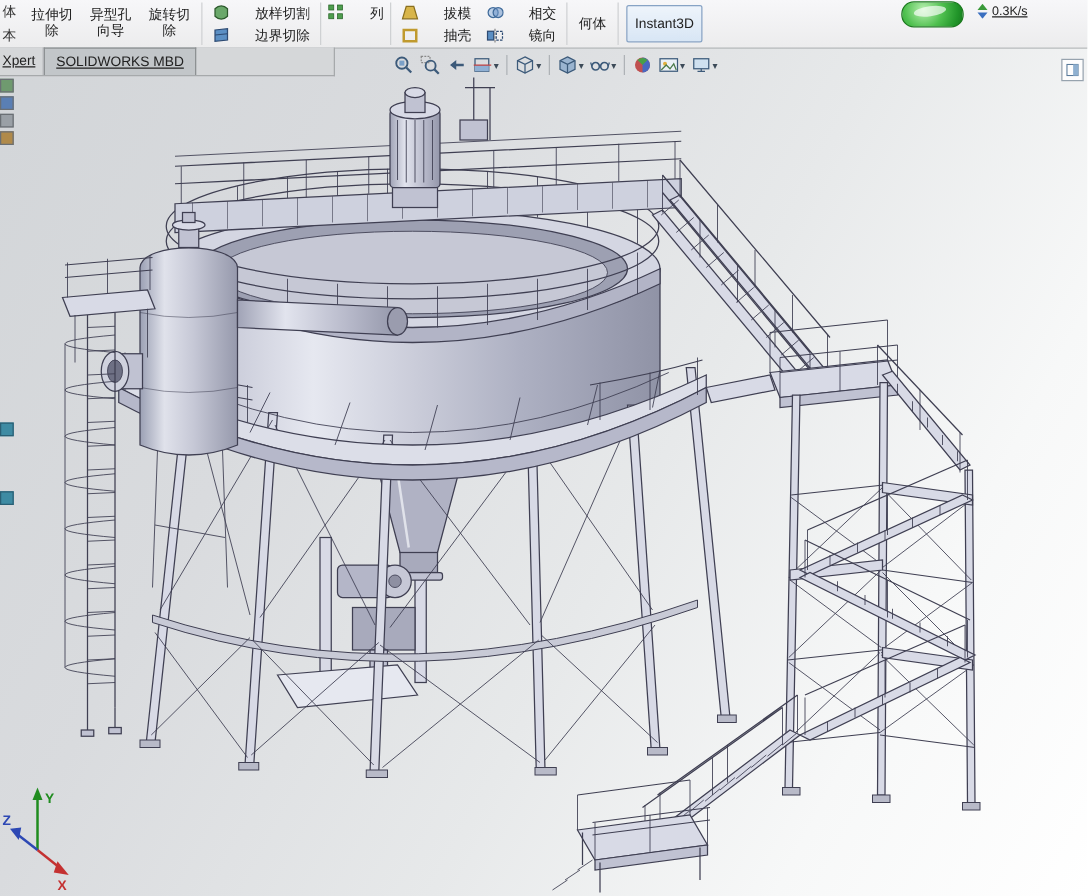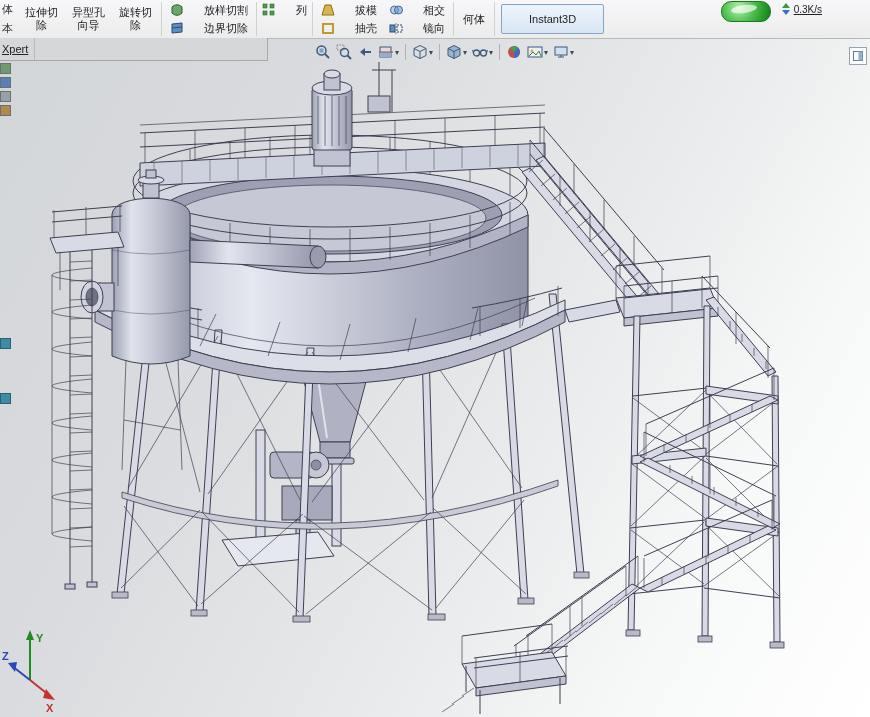--- a/index.html
+++ b/index.html
@@ -16,21 +16,21 @@
     background:linear-gradient(#f7f7f9,#ececed);border-bottom:1px solid #b7babc;
     display:flex;align-items:stretch;font-size:11px;color:#222;}
   .rb-frag{width:16px;display:flex;flex-direction:column;justify-content:space-around;
     align-items:flex-start;overflow:hidden;padding-left:2px;color:#333;}
   .rb-big{display:flex;flex-direction:column;align-items:center;justify-content:center;
     line-height:13px;padding:0 7px;cursor:default;}
   .rb-stack{display:flex;flex-direction:column;justify-content:flex-start;padding:1px 3px;}
   .rb-row{display:flex;align-items:center;gap:20px;height:18px;padding:0 3px;cursor:default;white-space:nowrap;}
   .rb-sep{width:1px;background:#cfd1d3;margin:2px 2px;}
   .rb-ico{width:14px;height:14px;flex:0 0 14px;}
-  .instant3d{align-self:center;height:28px;display:flex;align-items:center;padding:0 27px;
+  .instant3d{align-self:center;height:28px;display:flex;align-items:center;padding:0 6px;
     border:1px solid #87a3c5;background:linear-gradient(#eef4fb,#d8e6f5);border-radius:2px;margin-left:4px;}
   .rb-spacer{flex:1;}
   .green-pill{align-self:flex-start;margin-top:1px;width:48px;height:19px;border-radius:10px;
     border:1px solid #1c7a1f;position:relative;cursor:pointer;
     background:radial-gradient(circle at 35% 30%,#b8f0b0,#4fc04f 45%,#22962a 80%,#157a1d);}
   .green-pill::after{content:"";position:absolute;left:9px;top:3px;width:26px;height:8px;
     border-radius:50%;background:rgba(255,255,255,.65);transform:rotate(-8deg);}
   .netspeed{display:flex;align-items:center;gap:3px;margin:3px 48px 0 10px;align-self:flex-start;
     font-size:10px;color:#222;text-decoration:underline;}
 
@@ -371,20 +371,23 @@
         <polygon points="5,12 9,7 1,7" fill="#3a6fc0"></polygon>
       </svg>
       <span>0.3K/s</span>
     </div>
   </div>
 
   <div class="tabbar">
     <div class="tab clip">
       <span>Xpert</span>
     </div>
+    <div class="tab active">
+      <span>SOLIDWORKS MBD</span>
+    </div>
   </div>
 
   <div class="headsup">
     <div class="hu-btn">
       <svg width="16" height="16" viewBox="0 0 16 16">
         <circle cx="6.5" cy="6.5" r="4.5" fill="none" stroke="#3c5a7a" stroke-width="1.5"></circle>
         <line x1="10" y1="10" x2="14" y2="14" stroke="#3c5a7a" stroke-width="1.8"></line>
         <rect x="4.5" y="4.5" width="4" height="4" fill="#7aa0c8"></rect>
       </svg>
     </div>

